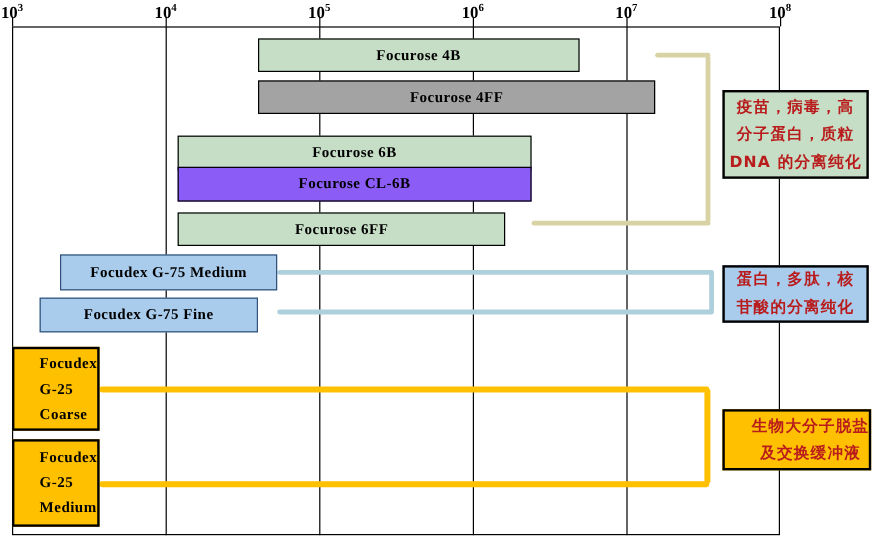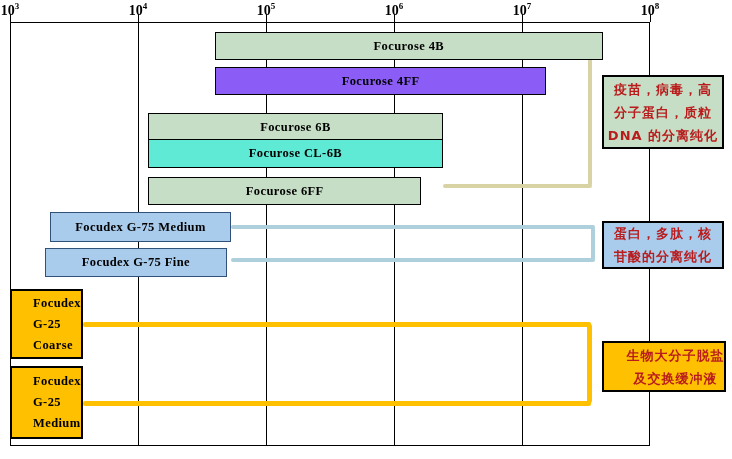--- a/index.html
+++ b/index.html
@@ -49,39 +49,39 @@
       <div class="tick-label" style="left: 650px; top: 2px;"><span>10</span><sup>8</sup></div>
       <div class="seg" style="left: 546px; top: 44px; width: 46px; height: 4px; background: rgb(216, 210, 164);"></div>
       <div class="seg" style="left: 588px; top: 46px; width: 4px; height: 140px; background: rgb(216, 210, 164);"></div>
       <div class="seg" style="left: 443px; top: 184px; width: 149px; height: 4px; background: rgb(216, 210, 164);"></div>
       <div class="seg" style="left: 231px; top: 225px; width: 364px; height: 4px; background: rgb(174, 208, 220);"></div>
       <div class="seg" style="left: 591px; top: 227px; width: 4px; height: 33px; background: rgb(174, 208, 220);"></div>
       <div class="seg" style="left: 231px; top: 258px; width: 364px; height: 4px; background: rgb(174, 208, 220);"></div>
       <div class="seg" style="left: 83px; top: 321.5px; width: 508px; height: 5px; background: rgb(255, 192, 0);"></div>
       <div class="seg" style="left: 586.5px; top: 324px; width: 5px; height: 79px; background: rgb(255, 192, 0);"></div>
       <div class="seg" style="left: 83px; top: 400.5px; width: 508px; height: 5px; background: rgb(255, 192, 0);"></div>
-      <div class="bar bar-center" style="left: 214.8px; top: 32px; width: 388px; height: 28px; background: rgb(198, 222, 198); border-color: rgb(0, 0, 0); border-width: 1px;">
+      <div class="bar bar-center" style="left: 214.8px; top: 32px; width: 268px; height: 28px; background: rgb(198, 222, 198); border-color: rgb(0, 0, 0); border-width: 1px;">
         <div class="bar-line">Focurose 4B</div>
       </div>
-      <div class="bar bar-center" style="left: 214.8px; top: 67px; width: 331.52px; height: 28px; background: #8b5cf6; border-color: rgb(0, 0, 0); border-width: 1px;">
+      <div class="bar bar-center" style="left: 214.8px; top: 67px; width: 331.52px; height: 28px; background: #a3a3a3; border-color: rgb(0, 0, 0); border-width: 1px;">
         <div class="bar-line">Focurose 4FF</div>
       </div>
       <div class="bar bar-center" style="left: 148.24px; top: 102px; width: 294.4px; height: 29px; background: rgb(198, 222, 198); border-color: rgb(0, 0, 0); border-width: 1px; margin-top: 11px;">
         <div class="bar-line">Focurose 6B</div>
       </div>
-      <div class="bar bar-center" style="left: 148.24px; top: 139px; width: 294.4px; height: 29px; background: #5eead4; border-color: rgb(0, 0, 0); border-width: 1px;">
+      <div class="bar bar-center" style="left: 148.24px; top: 139px; width: 294.4px; height: 29px; background: #8b5cf6; border-color: rgb(0, 0, 0); border-width: 1px;">
         <div class="bar-line">Focurose CL-6B</div>
       </div>
       <div class="bar bar-center" style="left: 148.24px; top: 177px; width: 273px; height: 28px; background: rgb(198, 222, 198); border-color: rgb(0, 0, 0); border-width: 1px;">
         <div class="bar-line">Focurose 6FF</div>
       </div>
       <div class="bar bar-center" style="left: 49.68px; top: 212px; width: 181.76px; height: 30px; background: rgb(169, 203, 236); border-color: rgb(49, 81, 123); border-width: 1.5px;">
         <div class="bar-line">Focudex G-75 Medium</div>
       </div>
-      <div class="bar bar-center" style="left: 45px; top: 248px; width: 181.76px; height: 29px; background: rgb(169, 203, 236); border-color: rgb(49, 81, 123); border-width: 1.5px;">
+      <div class="bar bar-center" style="left: 33px; top: 248px; width: 181.76px; height: 29px; background: rgb(169, 203, 236); border-color: rgb(49, 81, 123); border-width: 1.5px;">
         <div class="bar-line">Focudex G-75 Fine</div>
       </div>
       <div class="bar bar-left" style="left: 10px; top: 289px; width: 72.96px; height: 70px; background: rgb(255, 192, 0); border-color: rgb(0, 0, 0); border-width: 2px;">
         <div class="bar-line">Focudex</div>
         <div class="bar-line">G-25</div>
         <div class="bar-line">Coarse</div>
       </div>
       <div class="bar bar-left" style="left: 10px; top: 366px; width: 72.96px; height: 73px; background: rgb(255, 192, 0); border-color: rgb(0, 0, 0); border-width: 2px;">
         <div class="bar-line">Focudex</div>
         <div class="bar-line">G-25</div>

